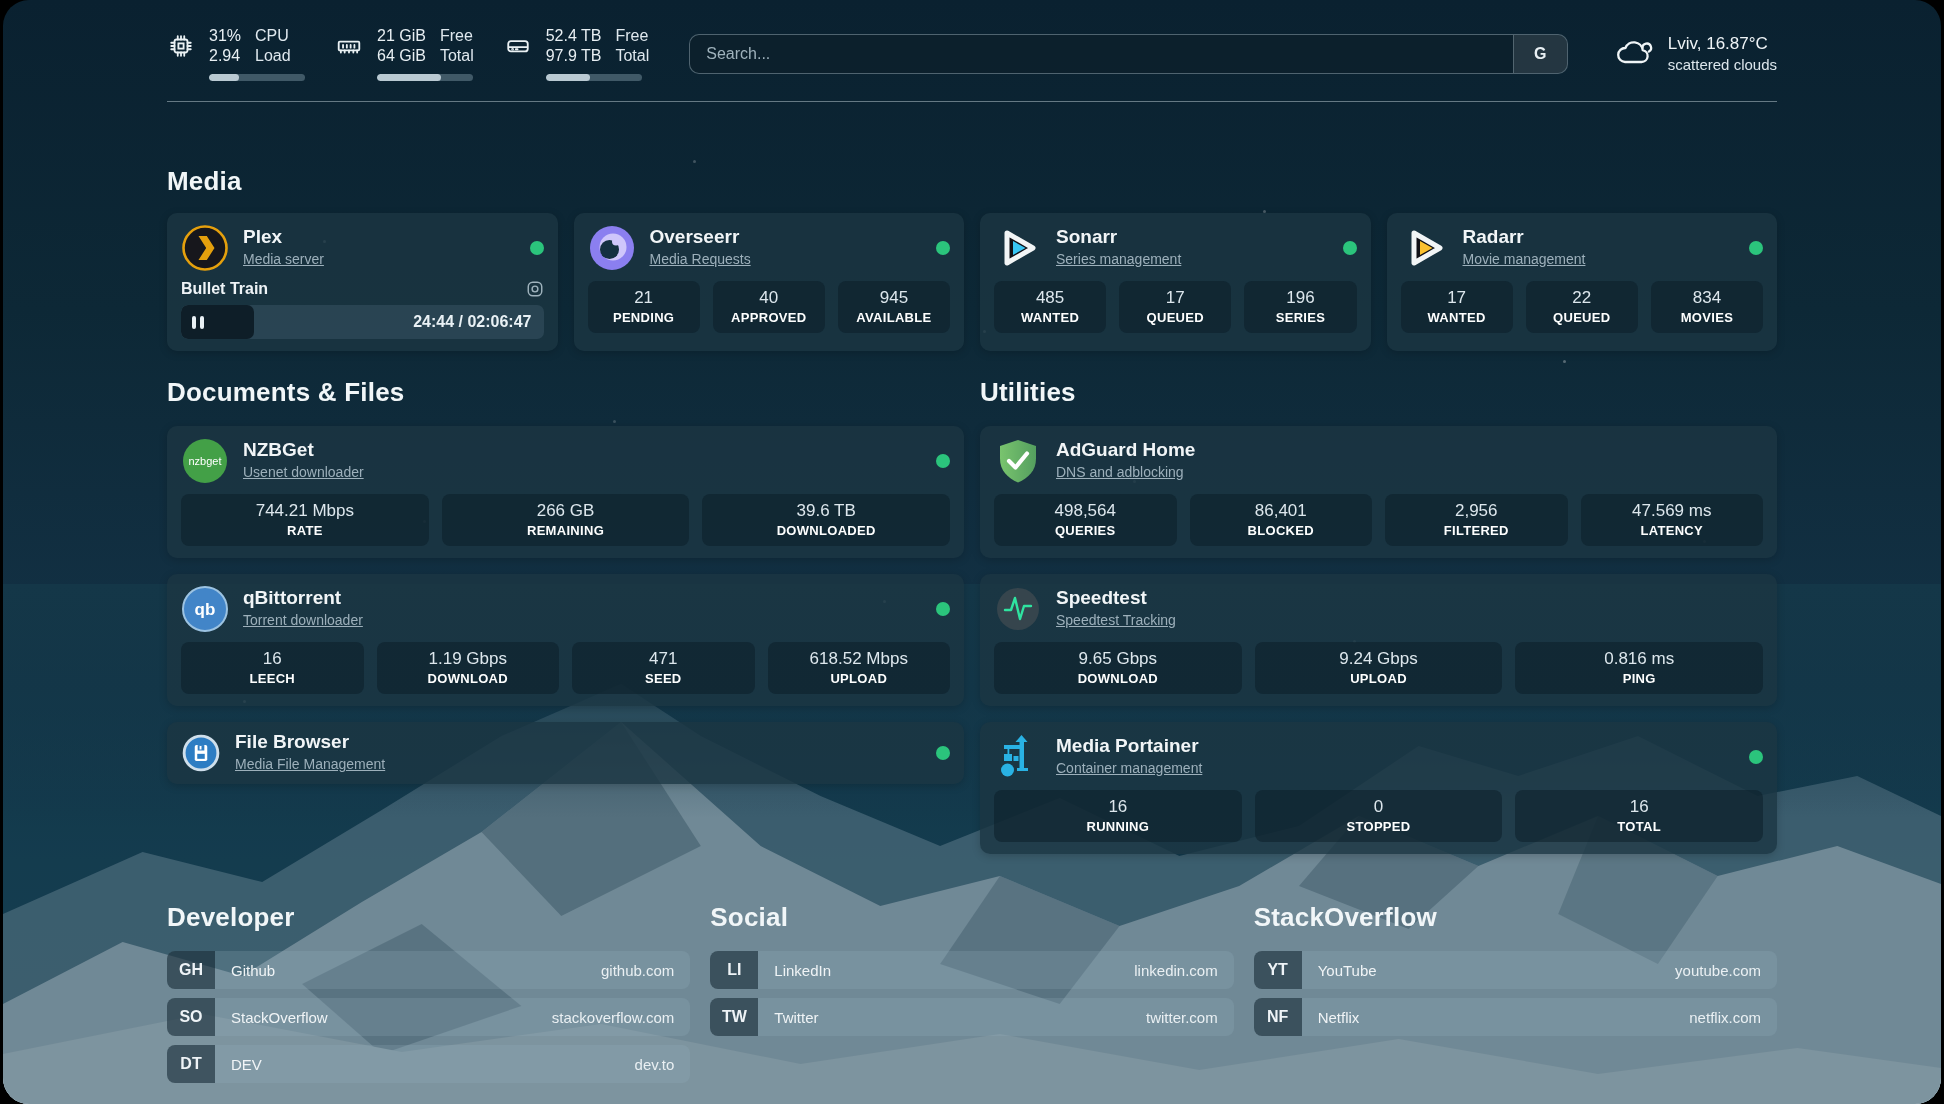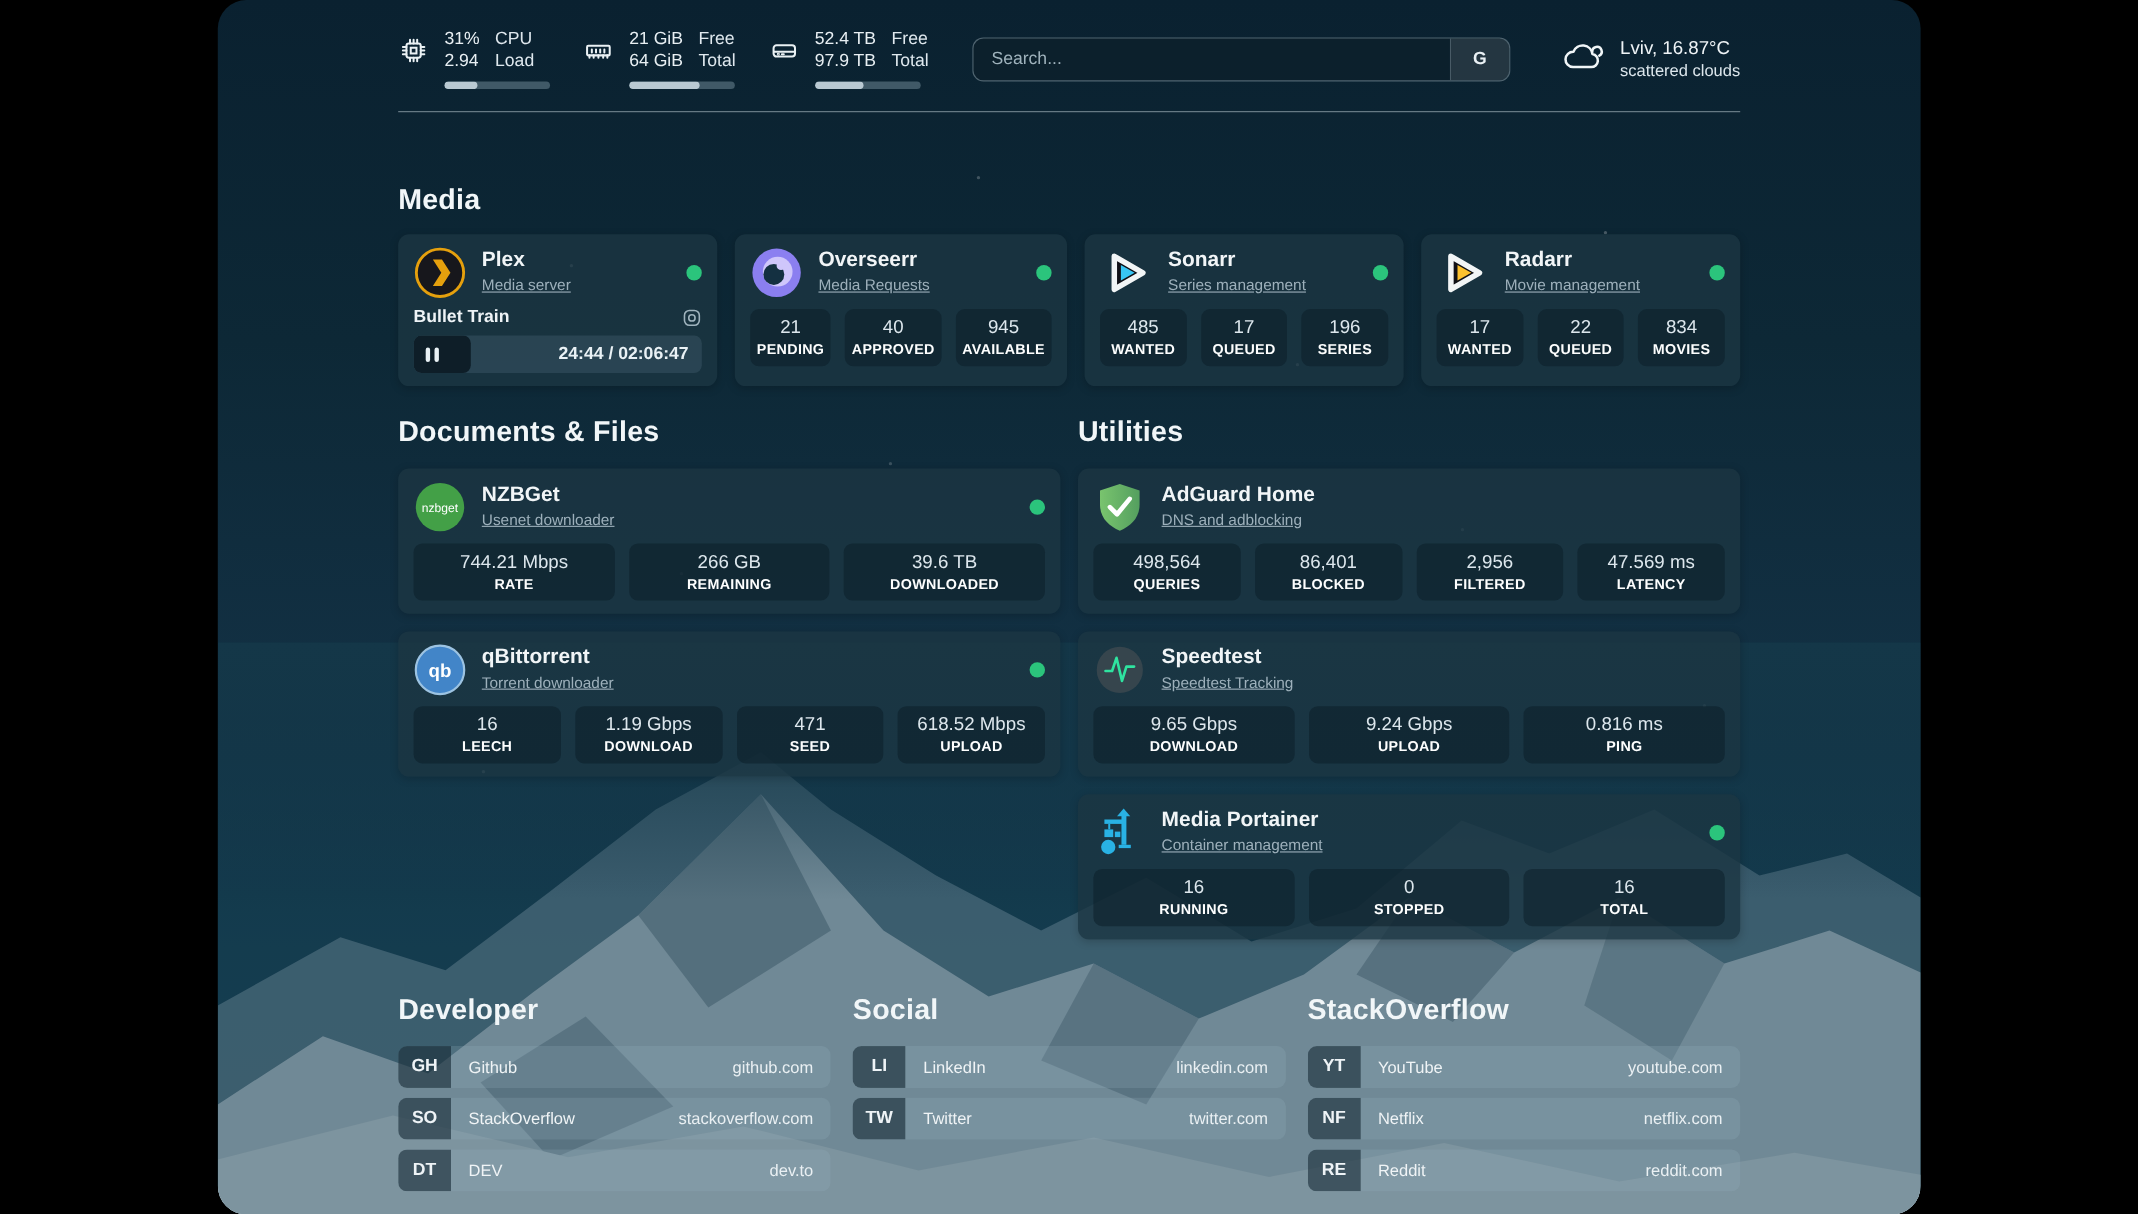--- a/index.html
+++ b/index.html
@@ -1,20 +1,20 @@
 <!DOCTYPE html>
 <html><head>
 <meta charset="utf-8">
 <style>
   * { box-sizing: border-box; margin: 0; padding: 0; }
   html,body { background:#000; }
   body { font-family:"Liberation Sans","DejaVu Sans",sans-serif; -webkit-font-smoothing:antialiased; }
 
   .screen {
-    position:relative; width:1548px; height:1104px; margin:0 auto;
+    position:relative; width:1938px; height:1104px; margin:0 auto;
     border-radius:26px; overflow:hidden;
     background:linear-gradient(180deg,#0a2130 0%,#0d2836 28%,#123043 55%,#174052 78%,#1b4758 100%);
   }
   .mountains { position:absolute; left:0; bottom:0; width:100%; height:520px; z-index:0; }
   .specks { position:absolute; top:0; left:0; width:3px; height:3px; border-radius:50%; background:rgba(255,255,255,.45); z-index:0;
     box-shadow: 320px 240px 0 rgba(255,255,255,.30), 690px 160px 0 rgba(255,255,255,.22),
       980px 330px 0 rgba(255,255,255,.28), 1260px 210px 0 rgba(255,255,255,.25),
       1560px 360px 0 rgba(255,255,255,.30), 420px 520px 0 rgba(255,255,255,.22),
       880px 600px 0 rgba(255,255,255,.25), 1700px 540px 0 rgba(255,255,255,.22),
       240px 700px 0 rgba(255,255,255,.28), 1350px 640px 0 rgba(255,255,255,.20),
@@ -410,20 +410,39 @@
               <div class="tile-value">471</div>
               <div class="tile-label">SEED</div>
             </div>
             <div class="tile">
               <div class="tile-value">618.52 Mbps</div>
               <div class="tile-label">UPLOAD</div>
             </div>
           </div>
         </div>
 
+        <div class="card" style="padding-top:9px;padding-bottom:9px;">
+          <div class="card-head">
+            <span class="app-icon small">
+              <svg viewBox="0 0 48 48">
+                <circle cx="24" cy="24" r="22" fill="#cfdfeb"></circle>
+                <circle cx="24" cy="24" r="18.5" fill="#2d7dc3"></circle>
+                <rect x="16.5" y="14.5" width="15" height="19" rx="2" fill="#ffffff"></rect>
+                <rect x="20" y="14.5" width="8" height="6.5" fill="#2d7dc3"></rect>
+                <rect x="22.3" y="15.6" width="2.3" height="4.2" fill="#ffffff"></rect>
+                <rect x="19.5" y="25" width="9" height="6" fill="#2d7dc3"></rect>
+              </svg>
+            </span>
+            <div class="app-text">
+              <div class="app-name">File Browser</div>
+              <div class="app-desc">Media File Management</div>
+            </div>
+            <span class="status-dot"></span>
+          </div>
+        </div>
       </div>
 
       <div class="col">
         <h2 class="sec-title">Utilities</h2>
 
         <div class="card">
           <div class="card-head">
             <span class="app-icon">
               <svg viewBox="0 0 48 48">
                 <defs>
@@ -567,22 +586,17 @@
         <a class="bm-row">
           <span class="bm-tag">YT</span>
           <span class="bm-name">YouTube</span>
           <span class="bm-url">youtube.com</span>
         </a>
         <a class="bm-row">
           <span class="bm-tag">NF</span>
           <span class="bm-name">Netflix</span>
           <span class="bm-url">netflix.com</span>
         </a>
-        <a class="bm-row">
-          <span class="bm-tag">RE</span>
-          <span class="bm-name">Reddit</span>
-          <span class="bm-url">reddit.com</span>
-        </a>
       </div>
     </div>
 
   </div>
 </div>
 
 </body></html>

